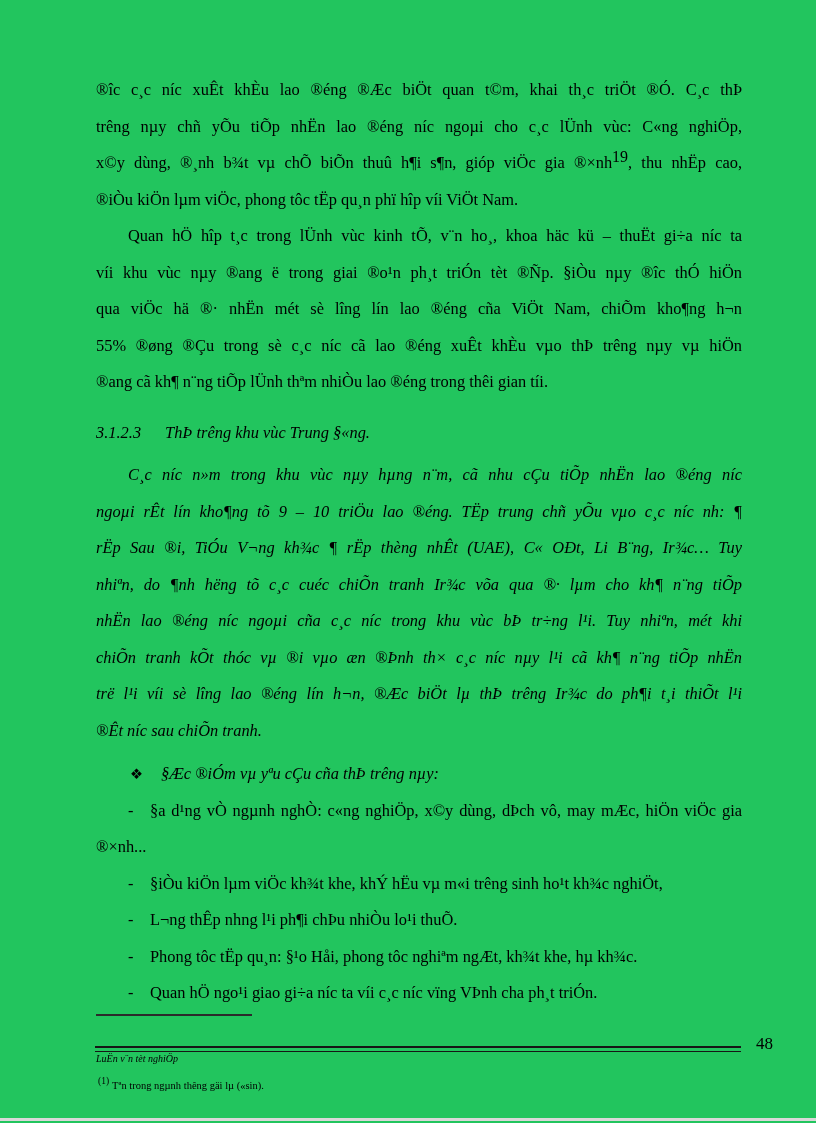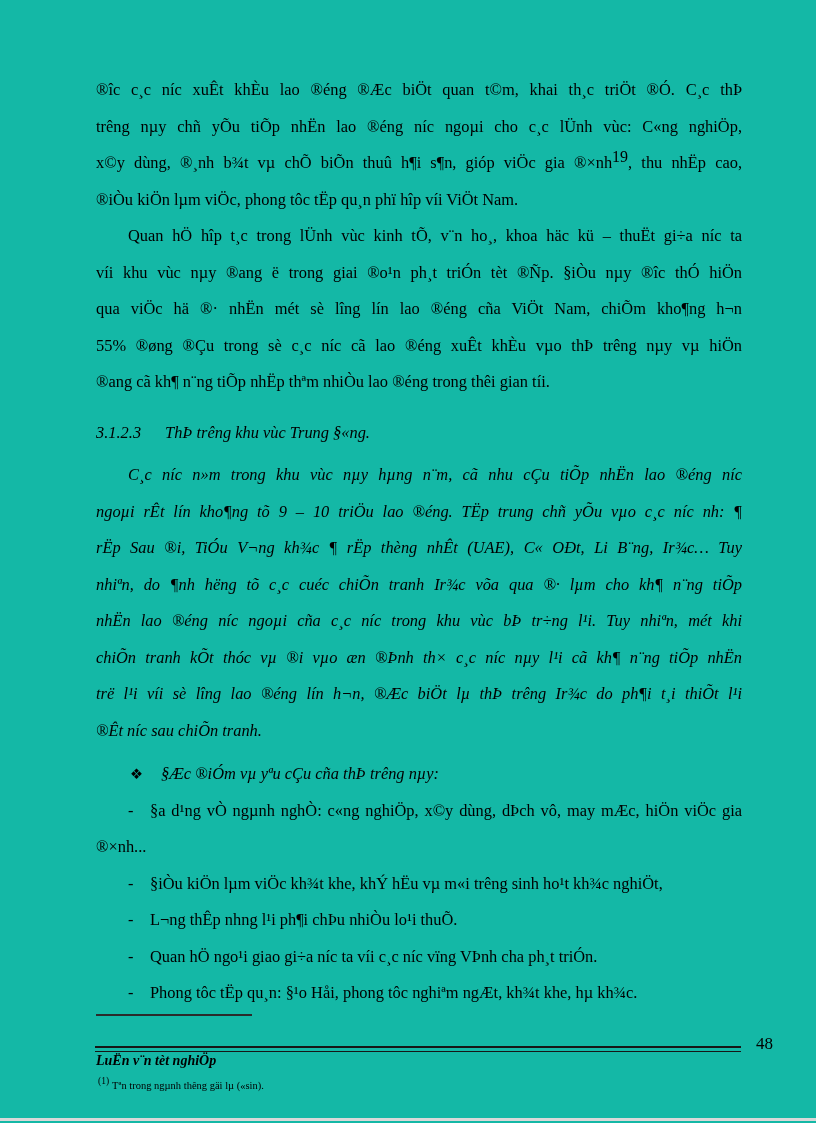--- a/index.html
+++ b/index.html
@@ -1,19 +1,19 @@
 <!DOCTYPE html>
 <html><head>
 <meta charset="utf-8">
 <style>
   html, body { margin:0; padding:0; background:#ffffff; }
   .page {
     position:relative;
     width:816px; height:1123px;
-    background:#14b8a6;
+    background:#22c55e;
     font-family:"Liberation Serif","DejaVu Serif",serif;
     color:#000;
     overflow:hidden;
   }
   .text-block {
     position:absolute; left:96px; top:72px; width:646px;
     font-size:16.4px; line-height:36.5px;
   }
   .line { text-align:justify; }
   .line.j { text-align-last:justify; }
@@ -42,21 +42,21 @@
   .footnote .fn-marker { font-size:9.5px; vertical-align:super; padding-right:3px; }
   .footer-rule {
     position:absolute; left:95px; top:1046px; width:646px; height:3px;
     border-top:2px solid #161616; border-bottom:1.5px solid #161616;
   }
   .page-number {
     position:absolute; left:756px; top:1034px; font-size:17px;
   }
   .footer-title {
     position:absolute; left:96px; top:1053px;
-    font-weight:bold; font-style:italic; font-size:14px;
+    font-weight:normal; font-style:italic; font-size:10px;
   }
   .scan-edge {
     position:absolute; left:0; bottom:2px; width:100%; height:3px;
     background:#d9d9d9;
   }
 </style>
 </head>
 <body>
 
 <div class="page">
@@ -65,21 +65,21 @@
 
     <div class="line j"><span>®îc  c¸c níc  xuÊt khÈu lao ®éng ®Æc biÖt quan t©m, khai th¸c triÖt ®Ó. C¸c thÞ</span></div>
     <div class="line j"><span>trêng  nµy chñ yÕu tiÕp nhËn lao ®éng níc  ngoµi cho c¸c lÜnh vùc: C«ng nghiÖp,</span></div>
     <div class="line j"><span>x©y dùng, ®¸nh b¾t vµ chÕ biÕn thuû h¶i s¶n, gióp viÖc gia ®×nh</span><sup class="fnref">19</sup><span>, thu nhËp cao,</span></div>
     <div class="line"><span>®iÒu kiÖn lµm viÖc, phong tôc tËp qu¸n phï hîp víi ViÖt Nam.</span></div>
 
     <div class="line j indent"><span>Quan hÖ hîp t¸c trong lÜnh vùc kinh tÕ, v¨n ho¸, khoa häc kü – thuËt gi÷a níc  ta</span></div>
     <div class="line j"><span>víi khu vùc nµy ®ang ë trong giai ®o¹n ph¸t triÓn tèt ®Ñp. §iÒu nµy ®îc  thÓ hiÖn</span></div>
     <div class="line j"><span>qua viÖc hä ®· nhËn mét sè lîng  lín lao ®éng cña ViÖt Nam, chiÕm kho¶ng h¬n</span></div>
     <div class="line j"><span>55% ®øng ®Çu trong sè c¸c níc  cã lao ®éng xuÊt khÈu vµo thÞ trêng  nµy vµ hiÖn</span></div>
-    <div class="line"><span>®ang cã kh¶ n¨ng tiÕp nhËp thªm nhiÒu lao ®éng trong thêi gian tíi.</span></div>
+    <div class="line"><span>®ang cã kh¶ n¨ng tiÕp lÜnh thªm nhiÒu lao ®éng trong thêi gian tíi.</span></div>
 
     <div class="line sec-heading"><span>3.1.2.3</span><span class="tab"></span><span>ThÞ trêng  khu vùc Trung §«ng.</span></div>
 
     <div class="para3">
       <div class="line j indent"><span>C¸c níc  n»m trong khu vùc nµy hµng n¨m, cã nhu cÇu tiÕp nhËn lao ®éng níc</span></div>
       <div class="line j"><span>ngoµi rÊt lín kho¶ng tõ 9 – 10 triÖu lao ®éng. TËp trung chñ yÕu vµo c¸c níc  nh:  ¶</span></div>
       <div class="line j"><span>rËp Sau ®i, TiÓu V¬ng  kh¾c ¶ rËp thèng nhÊt (UAE), C« OÐt, Li B¨ng, Ir¾c… Tuy</span></div>
       <div class="line j"><span>nhiªn, do ¶nh hëng  tõ c¸c cuéc chiÕn tranh Ir¾c võa qua ®· lµm  cho kh¶ n¨ng tiÕp</span></div>
       <div class="line j"><span>nhËn lao ®éng níc  ngoµi cña c¸c níc  trong khu vùc bÞ tr÷ng l¹i. Tuy nhiªn, mét khi</span></div>
       <div class="line j"><span>chiÕn tranh kÕt thóc vµ ®i vµo æn ®Þnh th× c¸c níc  nµy l¹i cã kh¶ n¨ng tiÕp nhËn</span></div>
@@ -89,23 +89,23 @@
 
     <div class="line feat-head"><span class="diamond">❖</span><span class="fh-text">§Æc ®iÓm vµ yªu cÇu cña thÞ trêng  nµy:</span></div>
 
     <div class="line j"><span class="dash">-</span><span>§a d¹ng vÒ ngµnh nghÒ: c«ng nghiÖp, x©y dùng, dÞch vô, may mÆc, hiÖn viÖc gia</span></div>
     <div class="line"><span>®×nh...</span></div>
 
     <div class="line"><span class="dash">-</span><span>§iÒu kiÖn lµm viÖc kh¾t khe, khÝ hËu vµ m«i trêng  sinh ho¹t kh¾c nghiÖt,</span></div>
 
     <div class="line"><span class="dash">-</span><span>L¬ng  thÊp nhng  l¹i ph¶i chÞu nhiÒu lo¹i thuÕ.</span></div>
 
+    <div class="line"><span class="dash">-</span><span>Phong tôc tËp qu¸n: §¹o Håi, phong tôc nghiªm ngÆt, kh¾t khe, hµ kh¾c.</span></div>
+
     <div class="line"><span class="dash">-</span><span>Quan hÖ ngo¹i giao gi÷a níc  ta víi c¸c níc  vïng VÞnh cha  ph¸t triÓn.</span></div>
-
-    <div class="line"><span class="dash">-</span><span>Phong tôc tËp qu¸n: §¹o Håi, phong tôc nghiªm ngÆt, kh¾t khe, hµ kh¾c.</span></div>
 
   </div>
 
   <div class="fn-sep"></div>
   <div class="footnote"><span class="fn-marker">(1)</span><span>Tªn trong ngµnh thêng  gäi lµ («sin).</span></div>
 
   <div class="footer-rule"></div>
   <div class="page-number">48</div>
   <div class="footer-title">LuËn v¨n tèt nghiÖp</div>
 

